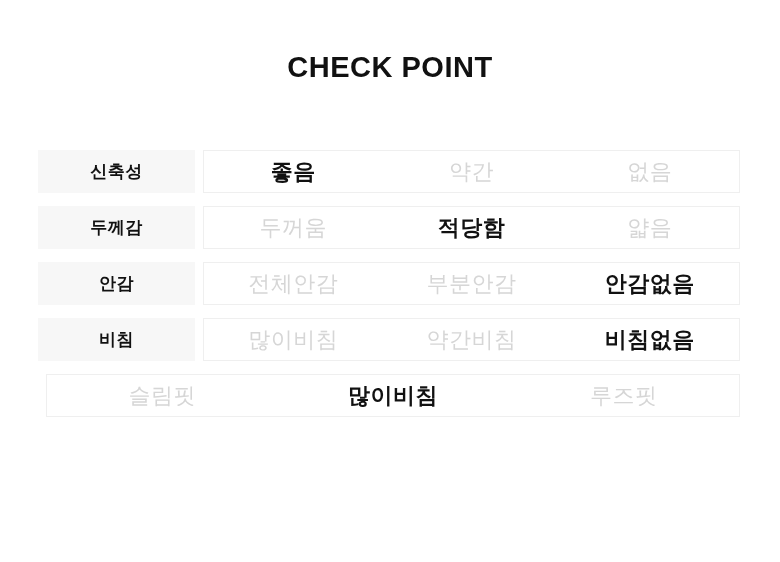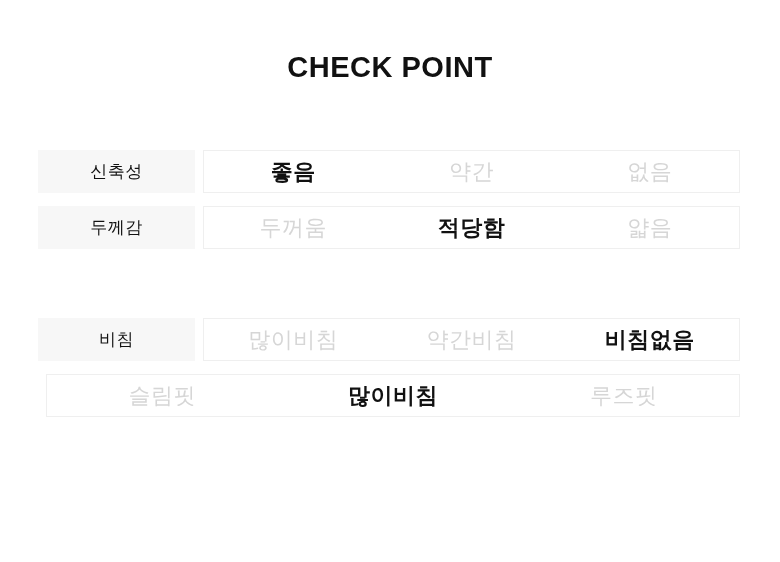--- a/index.html
+++ b/index.html
@@ -35,21 +35,21 @@
   }
   .row:last-child { margin-bottom: 0; }
   .label {
     width: 157px;
     flex: 0 0 157px;
     background: var(--label-bg, #f7f7f7);
     display: flex;
     align-items: center;
     justify-content: center;
     font-size: 17px;
-    font-weight: 400;
+    font-weight: 700;
     letter-spacing: 0.5px;
     color: var(--text-dark, #111111);
   }
   .spacer {
     width: 8px;
     flex: 0 0 8px;
   }
   .options {
     flex: 1 1 auto;
     border: 1px solid var(--border-color, #efefef);
@@ -91,21 +91,27 @@
       <div class="row">
         <div class="label">두께감</div>
         <div class="spacer"></div>
         <div class="options">
           <div class="option">두꺼움</div>
           <div class="option selected">적당함</div>
           <div class="option">얇음</div>
         </div>
       </div>
       <div class="row">
+        <div class="label">안감</div>
         <div class="spacer"></div>
+        <div class="options">
+          <div class="option">전체안감</div>
+          <div class="option">부분안감</div>
+          <div class="option selected">안감없음</div>
+        </div>
       </div>
       <div class="row">
         <div class="label">비침</div>
         <div class="spacer"></div>
         <div class="options">
           <div class="option">많이비침</div>
           <div class="option">약간비침</div>
           <div class="option selected">비침없음</div>
         </div>
       </div>

